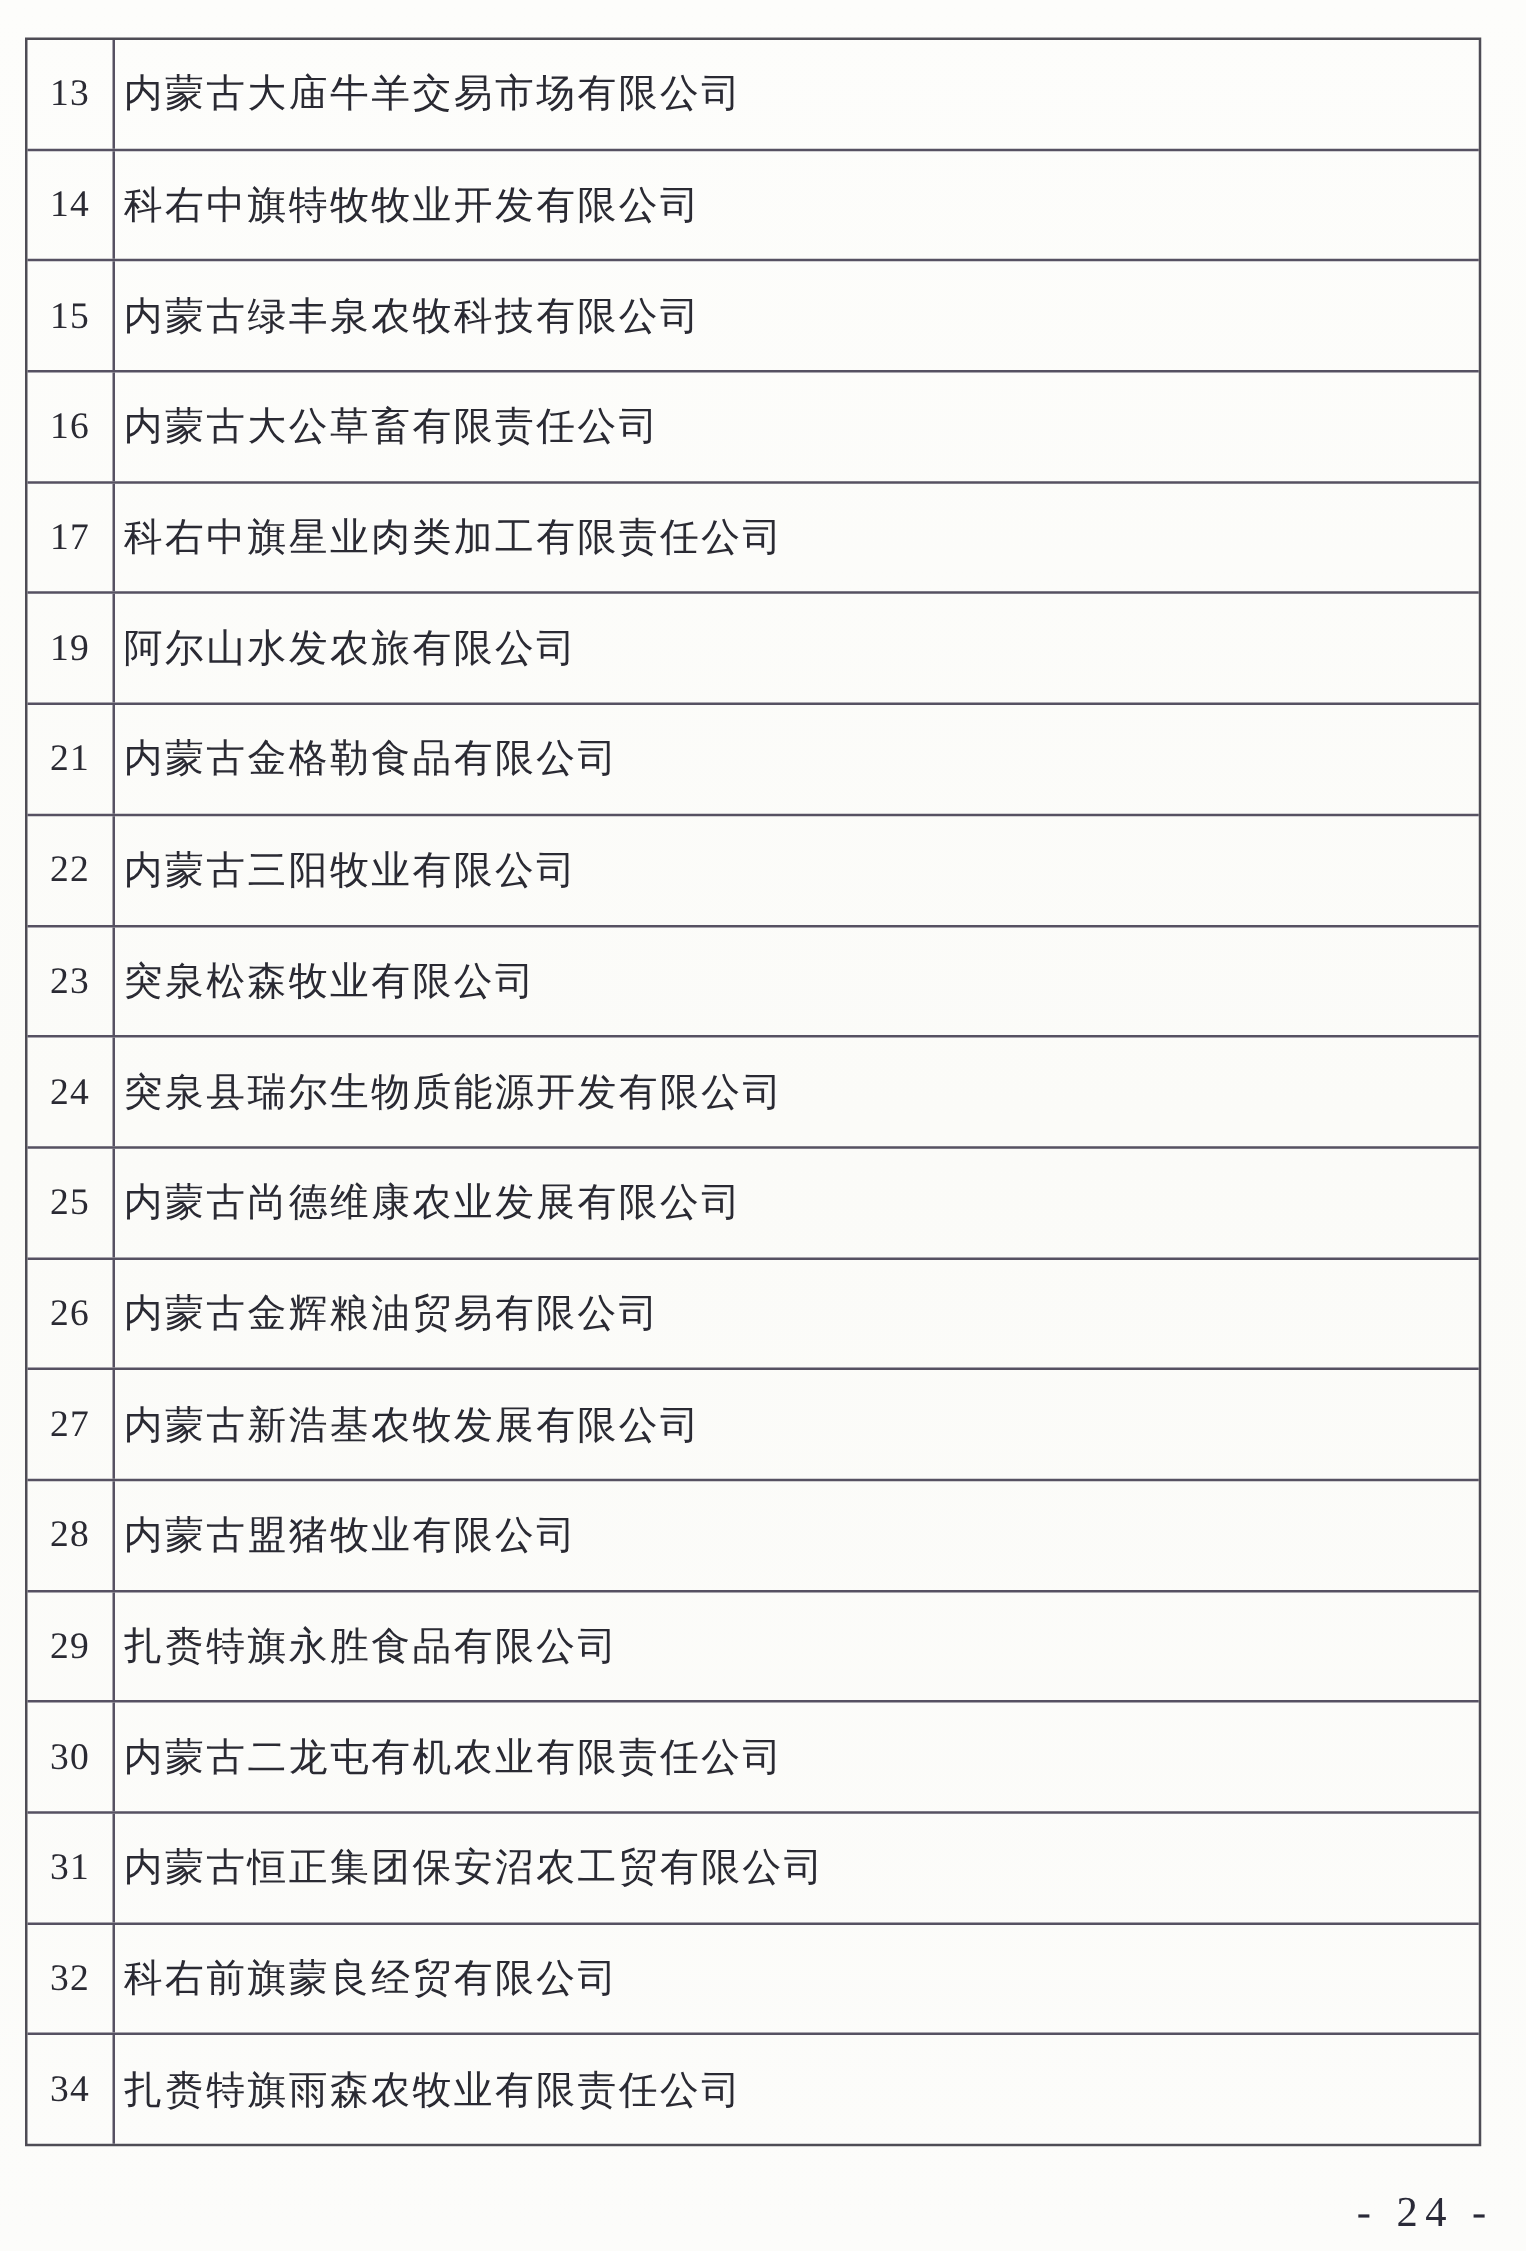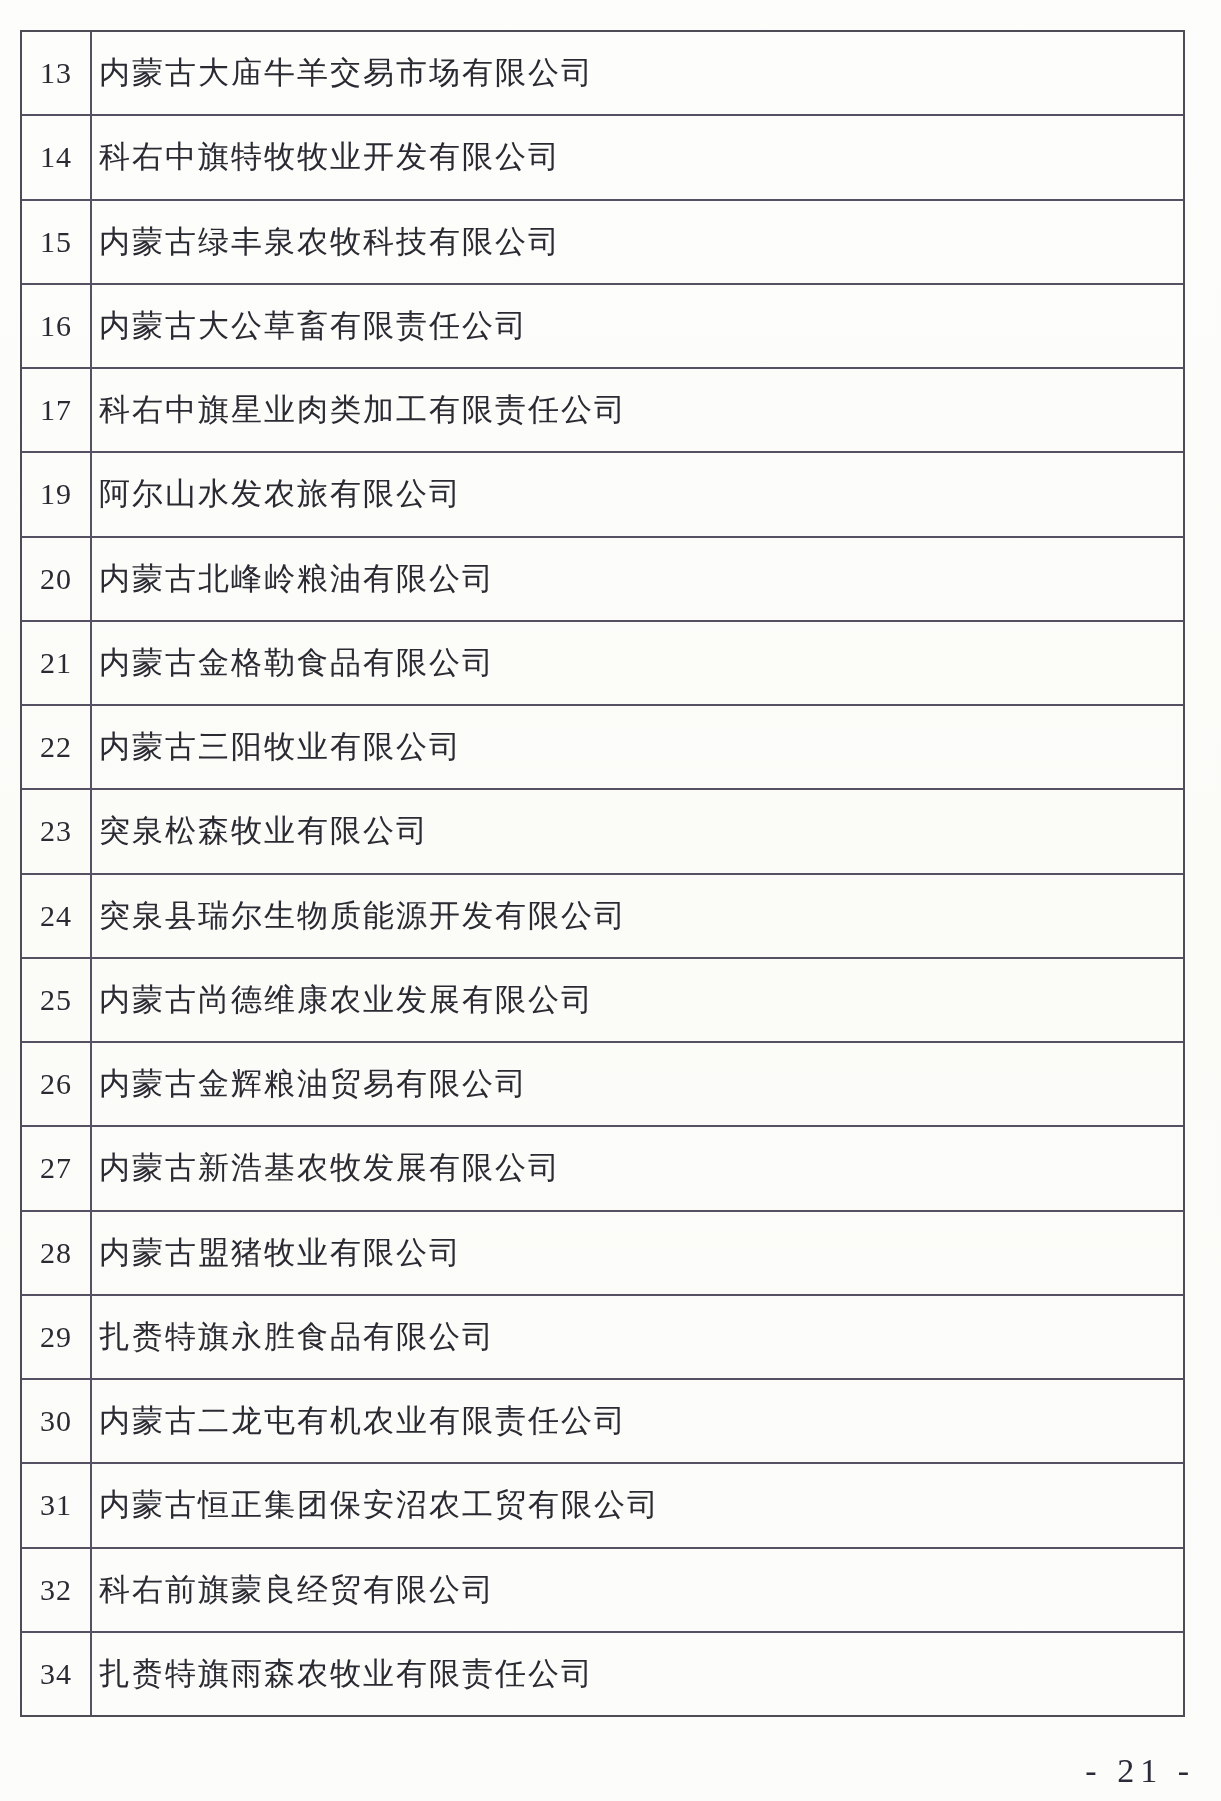--- a/index.html
+++ b/index.html
@@ -99,24 +99,20 @@
     </div>
     <div class="row">
       <div class="cell-no">17</div>
       <div class="cell-name">科右中旗星业肉类加工有限责任公司</div>
     </div>
     <div class="row">
       <div class="cell-no">19</div>
       <div class="cell-name">阿尔山水发农旅有限公司</div>
     </div>
     <div class="row">
-      <div class="cell-no">20</div>
-      <div class="cell-name">内蒙古北峰岭粮油有限公司</div>
-    </div>
-    <div class="row">
       <div class="cell-no">21</div>
       <div class="cell-name">内蒙古金格勒食品有限公司</div>
     </div>
     <div class="row">
       <div class="cell-no">22</div>
       <div class="cell-name">内蒙古三阳牧业有限公司</div>
     </div>
     <div class="row">
       <div class="cell-no">23</div>
       <div class="cell-name">突泉松森牧业有限公司</div>
@@ -157,15 +153,15 @@
       <div class="cell-no">32</div>
       <div class="cell-name">科右前旗蒙良经贸有限公司</div>
     </div>
     <div class="row">
       <div class="cell-no">34</div>
       <div class="cell-name">扎赉特旗雨森农牧业有限责任公司</div>
     </div>
 
   </div>
 
-  <div class="page-number">- 21 -</div>
+  <div class="page-number">- 24 -</div>
 
 </div>
 
 </body></html>

